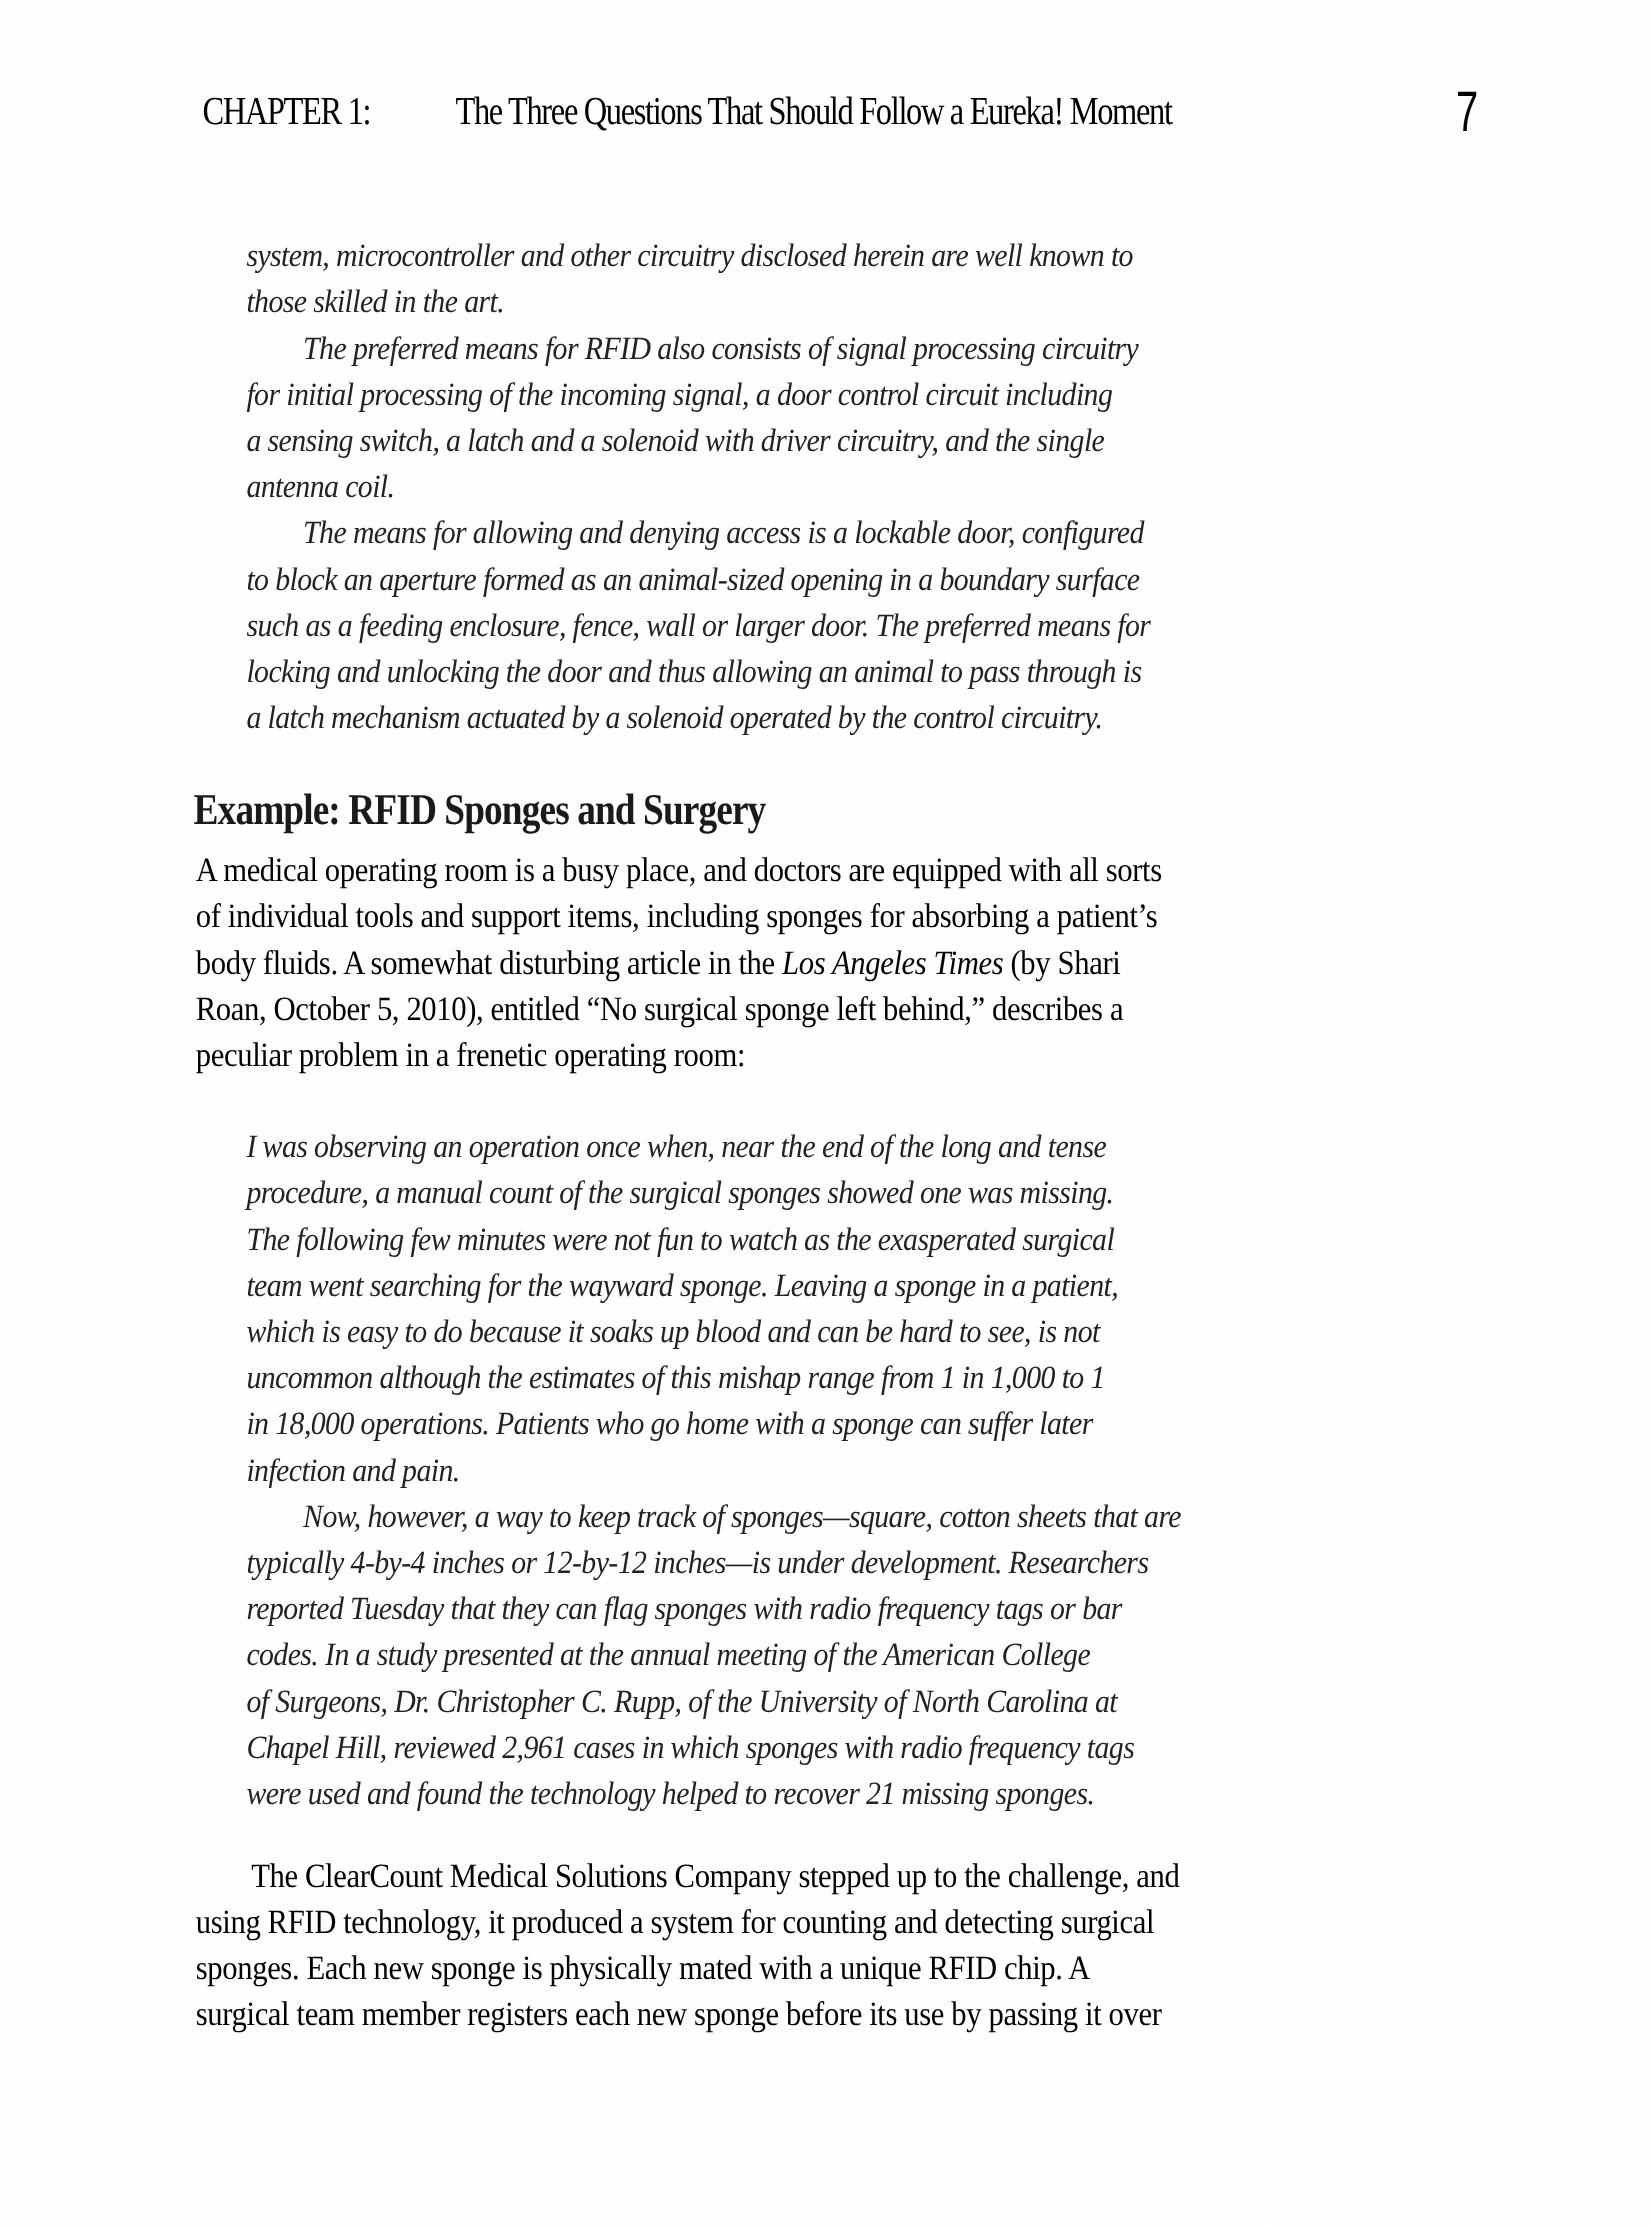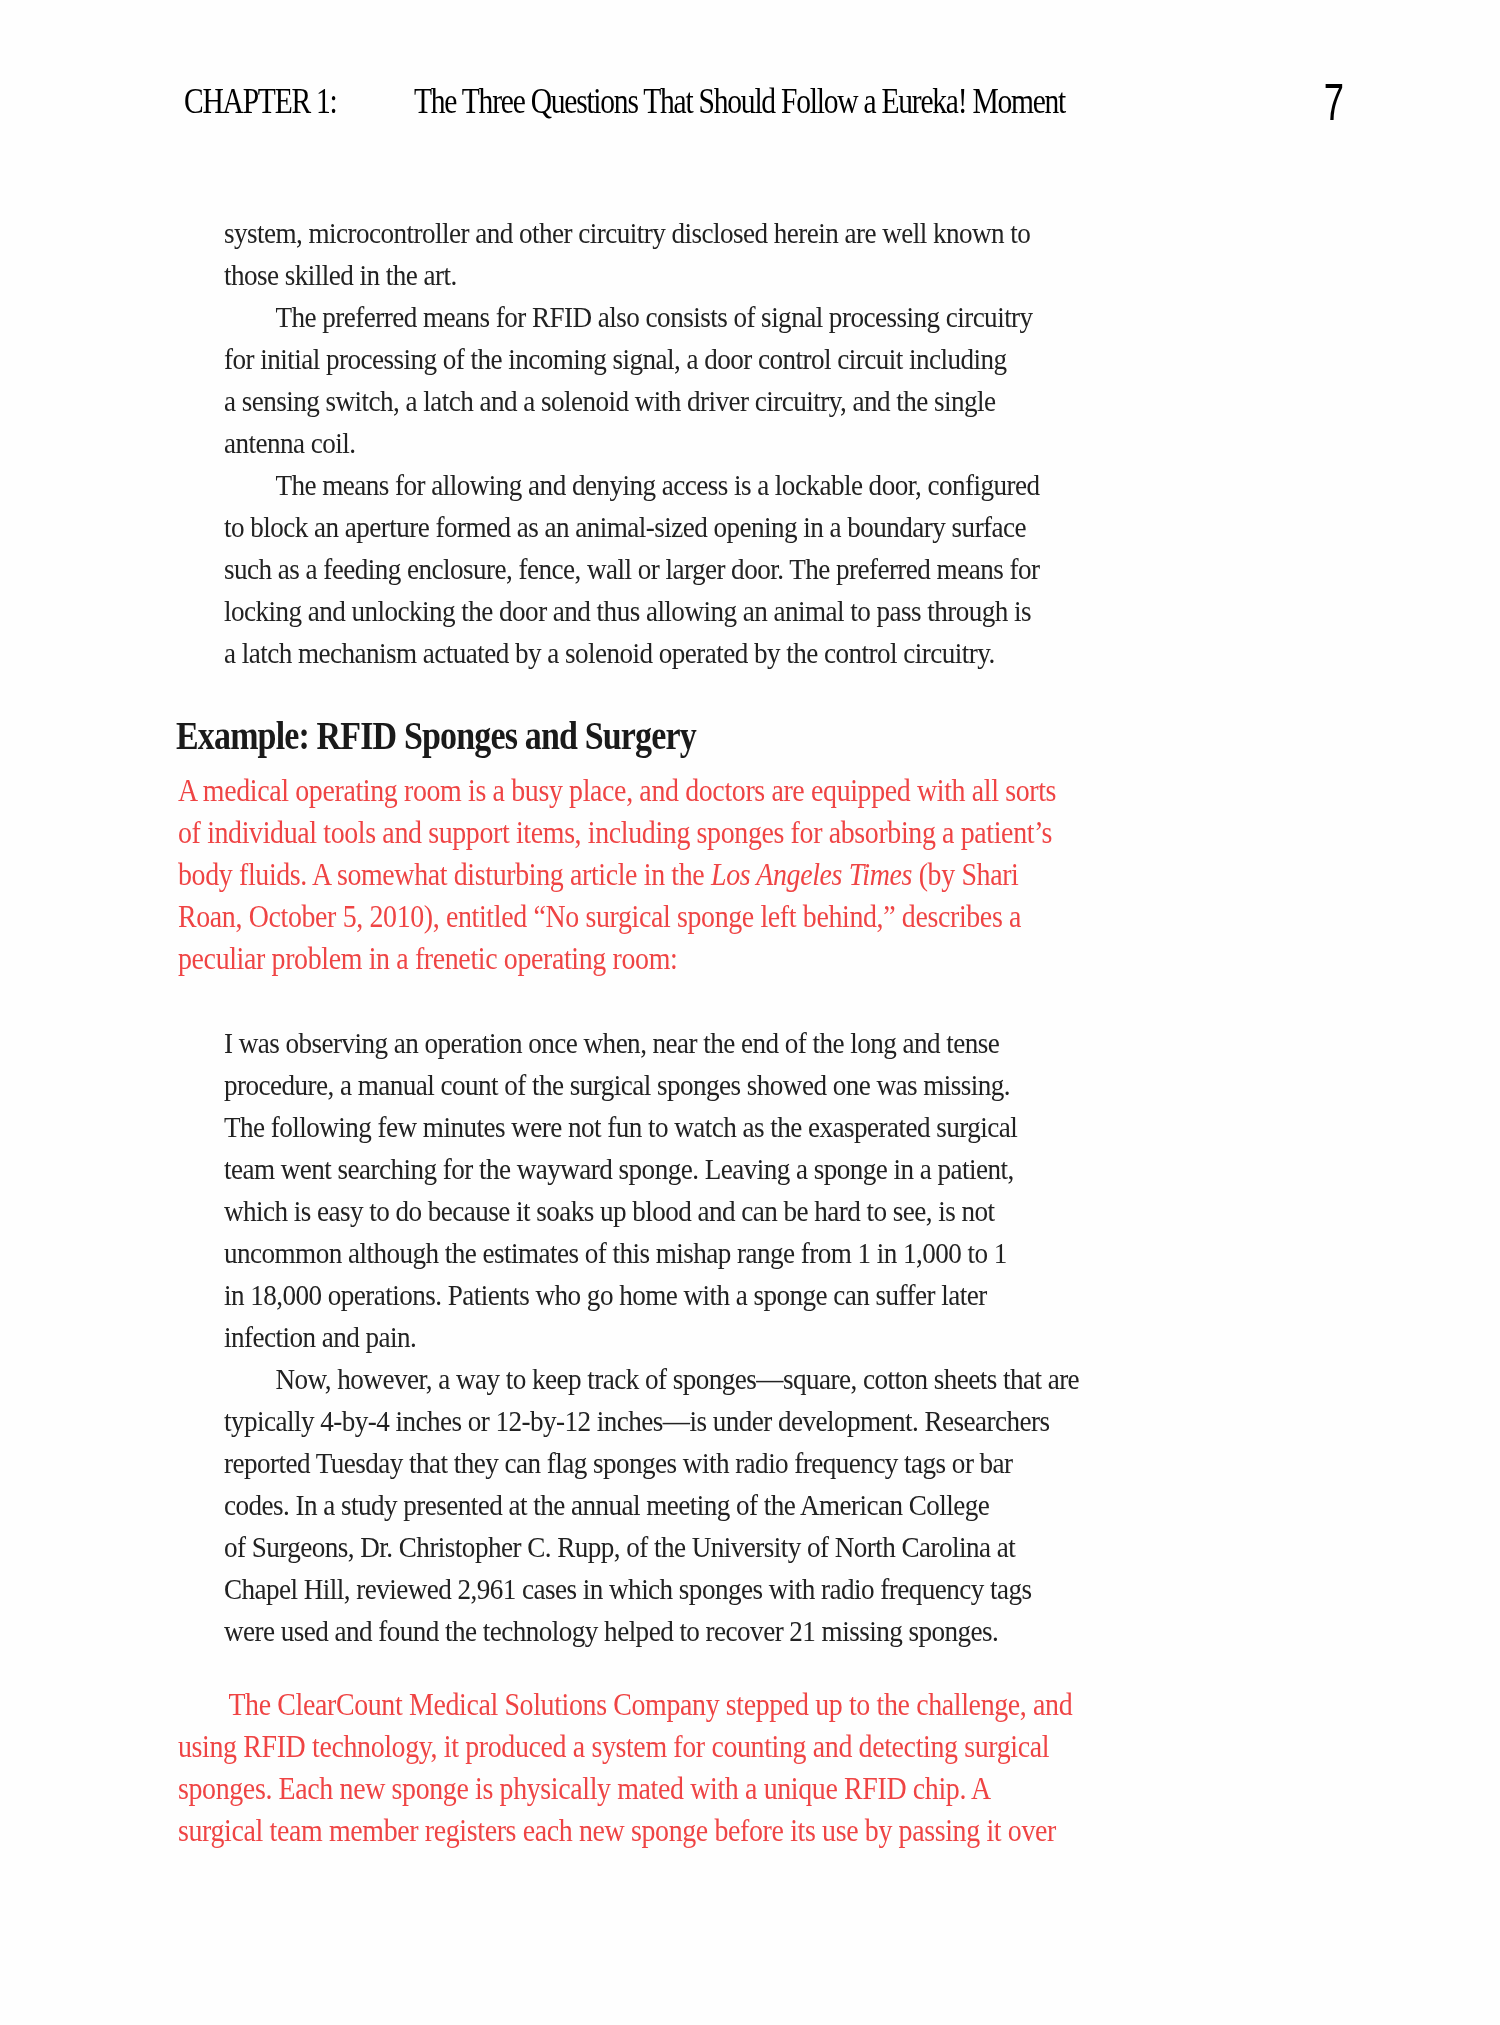--- a/index.html
+++ b/index.html
@@ -9,24 +9,24 @@
   .running-head { position: absolute; left: 184px; top: 74px; width: 1180px; height: 60px;
     font-family: "Liberation Serif", serif; color: #000000; }
   .rh-chapter { position: absolute; left: 0; top: 6px; font-size: 36px; letter-spacing: -1.5px; transform: scaleX(0.82); transform-origin: left; white-space: nowrap; }
   .rh-title { position: absolute; left: 230px; top: 6px; font-size: 36px; letter-spacing: -1.5px; transform: scaleX(0.82); transform-origin: left; white-space: nowrap; }
   .rh-page { position: absolute; right: 20px; top: -2px; font-family: "Liberation Sans", sans-serif; font-size: 52px; font-weight: normal; transform: scaleX(0.7); transform-origin: right; }
 
   .block { position: absolute; font-family: "Liberation Serif", serif; white-space: nowrap; }
   .line { display: block; }
   .indent { padding-left: 56px; }
 
-  .italic-block { font-size: 29.5px; line-height: 42px; letter-spacing: -0.6px; color: #222; }
+  .italic-block { font-style: italic; font-size: 29.5px; line-height: 42px; letter-spacing: -0.6px; color: #222; }
   .italic-block .line { transform: scaleX(0.92); transform-origin: left; }
 
-  .roman-block { font-size: 31px; line-height: 42px; letter-spacing: -0.4px; color: #ef4444; }
+  .roman-block { font-size: 31px; line-height: 42px; letter-spacing: -0.4px; color: #000000; }
   .roman-block .line { transform: scaleX(0.9); transform-origin: left; }
 
   .heading { position: absolute; left: 176px; top: 712px; font-family: "Liberation Serif", serif; font-weight: bold; font-size: 40px; letter-spacing: -1px; color: #1a1a1a; transform: scaleX(0.85); transform-origin: left; white-space: nowrap; }
 
   em { font-style: italic; }
 </style>
 </head>
 <body>
 
 <div class="page">

